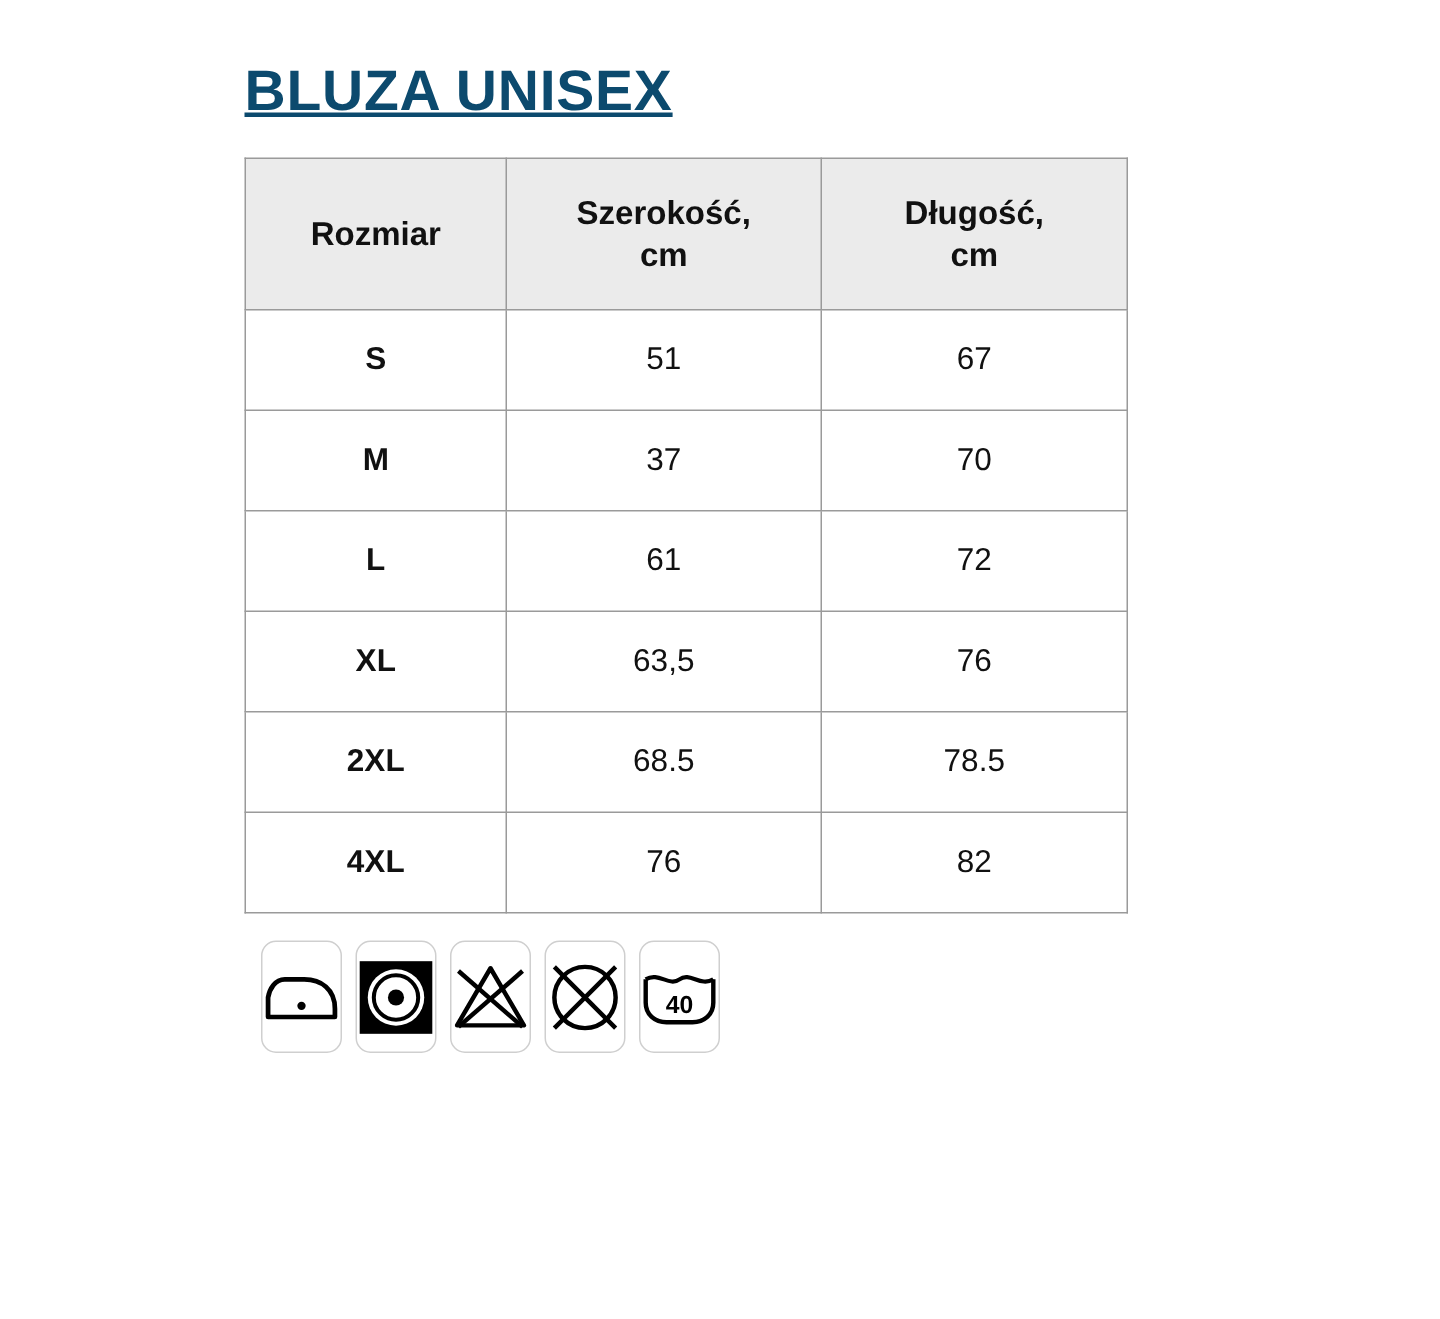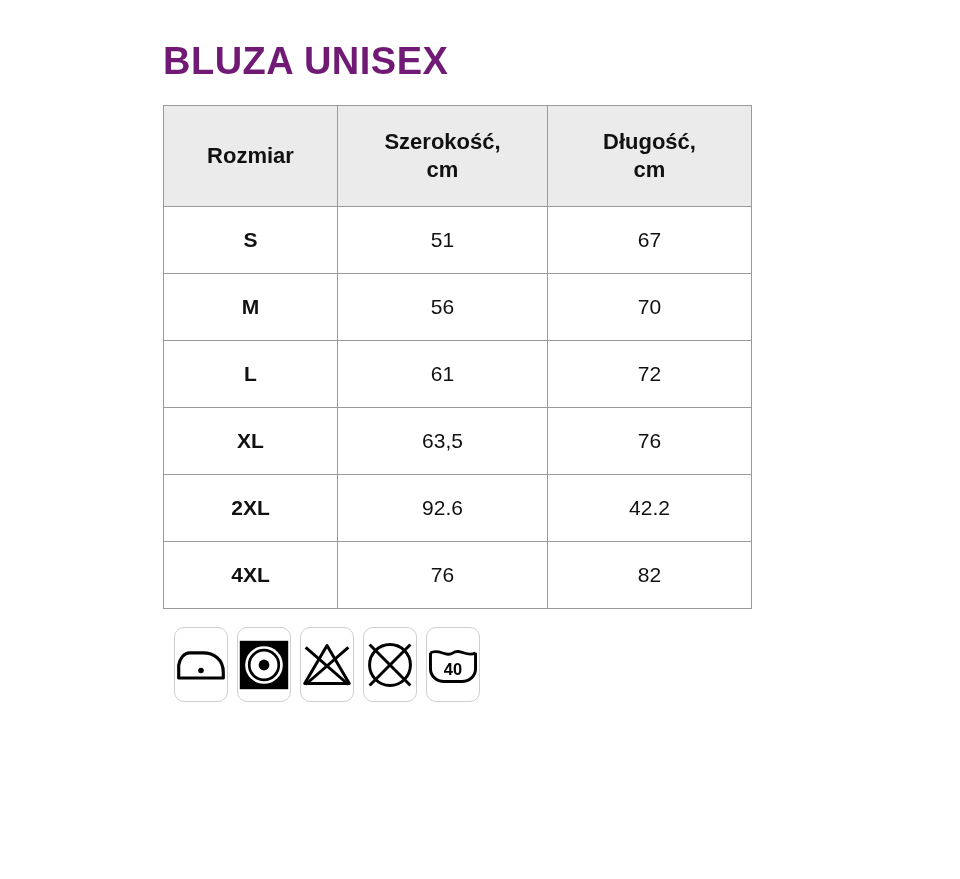--- a/index.html
+++ b/index.html
@@ -19,21 +19,22 @@
     width: 960px;
     height: 879px;
     box-sizing: border-box;
     padding: 40px 0 0 0;
   }
   .title {
     font-size: 38px;
     font-weight: bold;
     letter-spacing: 0.5px;
     margin: 0 0 22px 163px;
-    color: #701a75;
+    color: #0c4a6e;
+    text-decoration: underline;
   }
   table.size-table {
     border-collapse: collapse;
     margin-left: 163px;
     width: 576px;
     table-layout: fixed;
     padding-left: 36px;
   }
   table.size-table th,
   table.size-table td {
@@ -110,37 +111,37 @@
       </tr>
     </thead>
     <tbody>
       <tr>
         <td class="size-cell">S</td>
         <td>51</td>
         <td>67</td>
       </tr>
       <tr>
         <td class="size-cell">M</td>
-        <td>56</td>
+        <td>37</td>
         <td>70</td>
       </tr>
       <tr>
         <td class="size-cell">L</td>
         <td>61</td>
         <td>72</td>
       </tr>
       <tr>
         <td class="size-cell">XL</td>
         <td>63,5</td>
         <td>76</td>
       </tr>
       <tr>
         <td class="size-cell">2XL</td>
-        <td>92.6</td>
-        <td>42.2</td>
+        <td>68.5</td>
+        <td>78.5</td>
       </tr>
       <tr>
         <td class="size-cell">4XL</td>
         <td>76</td>
         <td>82</td>
       </tr>
     </tbody>
   </table>
 
   <div class="care-row">

